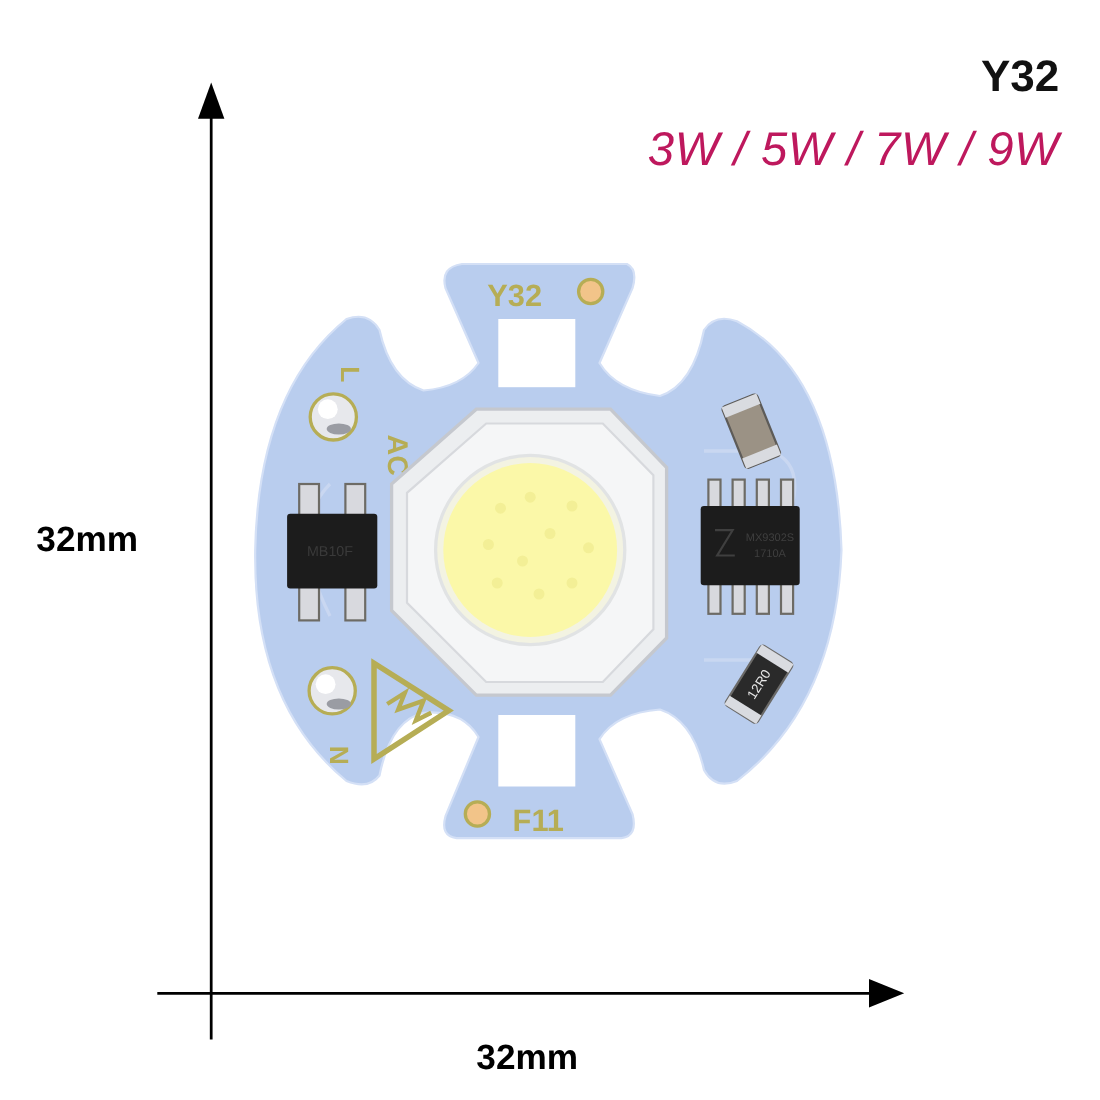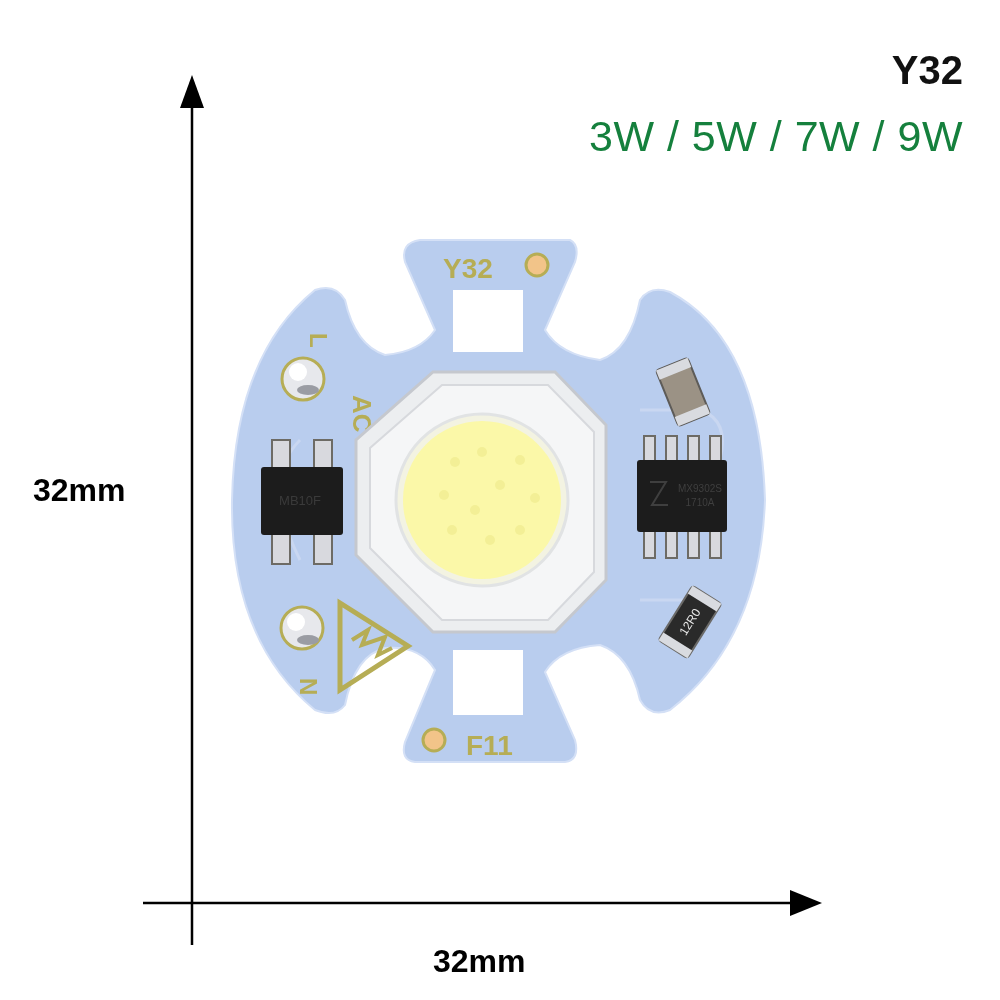--- a/index.html
+++ b/index.html
@@ -1,18 +1,18 @@
 <!DOCTYPE html>
 <html><head>
 <meta charset="utf-8">
 <style>
   html, body { margin:0; padding:0; background:#ffffff; }
   body { width:1000px; height:1000px; position:relative; overflow:hidden; font-family:"Liberation Sans", sans-serif; }
   .title { position:absolute; right:37px; top:48px; font-weight:bold; font-size:40px; color:#111; }
-  .subtitle { position:absolute; right:37px; top:112px; font-size:43px; color:#15803d; letter-spacing:0.5px; }
+  .subtitle { position:absolute; right:37px; top:112px; font-size:43px; color:#be185d; letter-spacing:0.5px;font-style:italic; }
   .dim-left { position:absolute; left:33px; top:472px; font-weight:bold; font-size:32px; color:#000; }
   .dim-bottom { position:absolute; left:433px; top:943px; font-weight:bold; font-size:32px; color:#000; }
   svg.overlay { position:absolute; left:0; top:0; }
 </style>
 </head>
 <body>
 
 <div class="title">Y32</div>
 <div class="subtitle">3W / 5W / 7W / 9W</div>
 <div class="dim-left">32mm</div>

